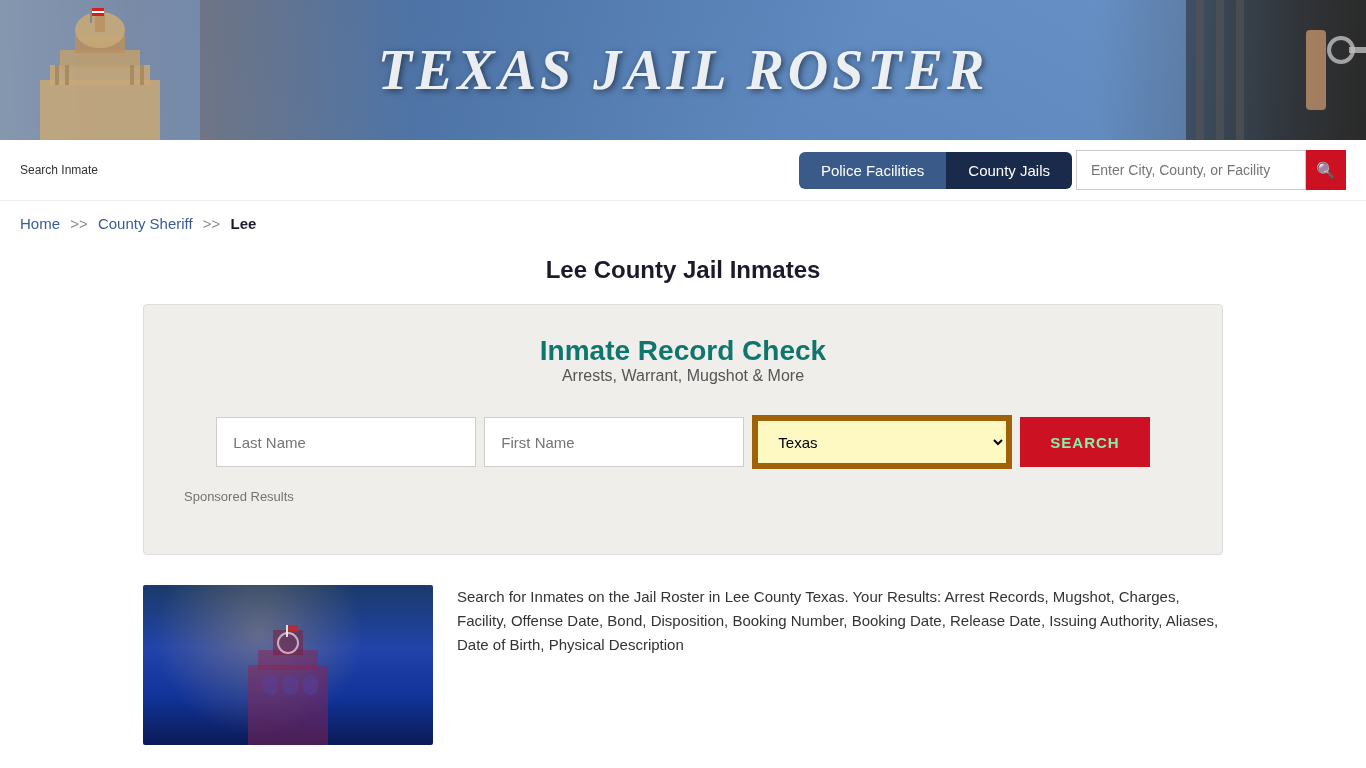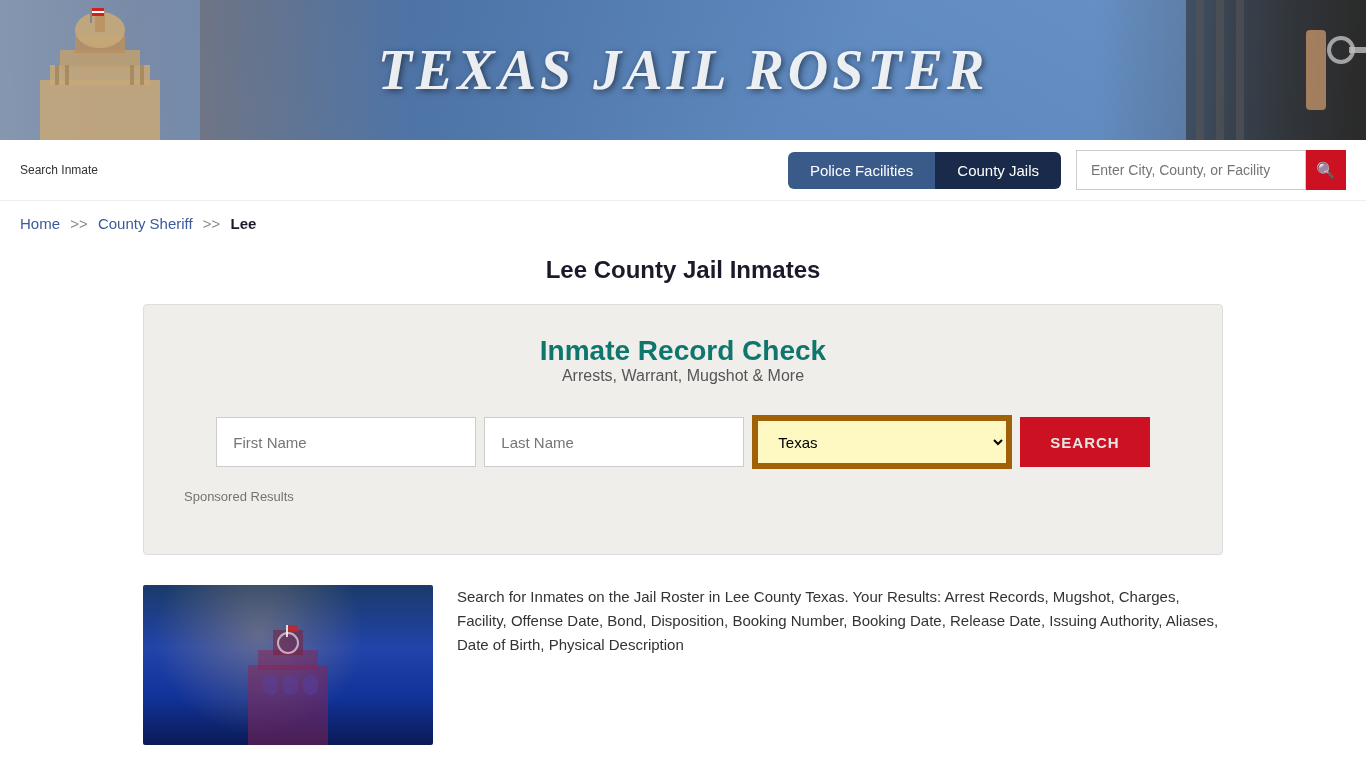--- a/index.html
+++ b/index.html
@@ -87,21 +87,21 @@
       border-radius: 6px 0 0 6px;
     }
     .nav-btn-county {
       background: #1a2a4a;
       color: #fff;
       border-radius: 0 6px 6px 0;
     }
     .nav-search-wrap {
       display: flex;
       align-items: center;
-      margin-left: 15px;
+      margin-left: 4px;
     }
     .nav-search-input {
       padding: 9px 14px;
       border: 1px solid #ccc;
       font-size: 14px;
       width: 230px;
       outline: none;
       height: 40px;
     }
     .nav-search-btn {
@@ -190,21 +190,21 @@
       padding: 12px 16px;
       font-size: 15px;
       border: 6px solid #a16207;
       width: 260px;
       height: 54px;
       outline: none;
       background: #fef9c3;
     }
     .record-check-form .search-btn {
       background: #cc1122;
-      color: #e5e5e5;
+      color: #86efac;
       border: none;
       padding: 0 30px;
       height: 50px;
       font-size: 15px;
       font-weight: bold;
       letter-spacing: 1px;
       cursor: pointer;
       text-transform: uppercase;
     }
     .sponsored-results {
@@ -331,22 +331,22 @@
 <div class="page-title-wrap">
   <h1 class="page-title">Lee County Jail Inmates</h1>
 </div>
 
 <div class="main-content">
 
   <div class="record-check-box">
     <div class="record-check-title">Inmate Record Check</div>
     <div class="record-check-sub">Arrests, Warrant, Mugshot &amp; More</div>
     <div class="record-check-form">
+      <input type="text" placeholder="Last Name" style="">
       <input type="text" placeholder="First Name" style="">
-      <input type="text" placeholder="Last Name" style="">
       <select id="state-select"><option value="Alabama">Alabama</option><option value="Alaska">Alaska</option><option value="Arizona">Arizona</option><option value="Arkansas">Arkansas</option><option value="California">California</option><option value="Colorado">Colorado</option><option value="Connecticut">Connecticut</option><option value="Delaware">Delaware</option><option value="Florida">Florida</option><option value="Georgia">Georgia</option><option value="Hawaii">Hawaii</option><option value="Idaho">Idaho</option><option value="Illinois">Illinois</option><option value="Indiana">Indiana</option><option value="Iowa">Iowa</option><option value="Kansas">Kansas</option><option value="Kentucky">Kentucky</option><option value="Louisiana">Louisiana</option><option value="Maine">Maine</option><option value="Maryland">Maryland</option><option value="Massachusetts">Massachusetts</option><option value="Michigan">Michigan</option><option value="Minnesota">Minnesota</option><option value="Mississippi">Mississippi</option><option value="Missouri">Missouri</option><option value="Montana">Montana</option><option value="Nebraska">Nebraska</option><option value="Nevada">Nevada</option><option value="New Hampshire">New Hampshire</option><option value="New Jersey">New Jersey</option><option value="New Mexico">New Mexico</option><option value="New York">New York</option><option value="North Carolina">North Carolina</option><option value="North Dakota">North Dakota</option><option value="Ohio">Ohio</option><option value="Oklahoma">Oklahoma</option><option value="Oregon">Oregon</option><option value="Pennsylvania">Pennsylvania</option><option value="Rhode Island">Rhode Island</option><option value="South Carolina">South Carolina</option><option value="South Dakota">South Dakota</option><option value="Tennessee">Tennessee</option><option value="Texas" selected="">Texas</option><option value="Utah">Utah</option><option value="Vermont">Vermont</option><option value="Virginia">Virginia</option><option value="Washington">Washington</option><option value="West Virginia">West Virginia</option><option value="Wisconsin">Wisconsin</option><option value="Wyoming">Wyoming</option></select>
       <button class="search-btn">SEARCH</button>
     </div>
     <div class="sponsored-results">Sponsored Results</div>
   </div>
 
   <div class="bottom-section">
     <div class="bottom-img">
       <div class="bottom-img-inner"></div>
 

